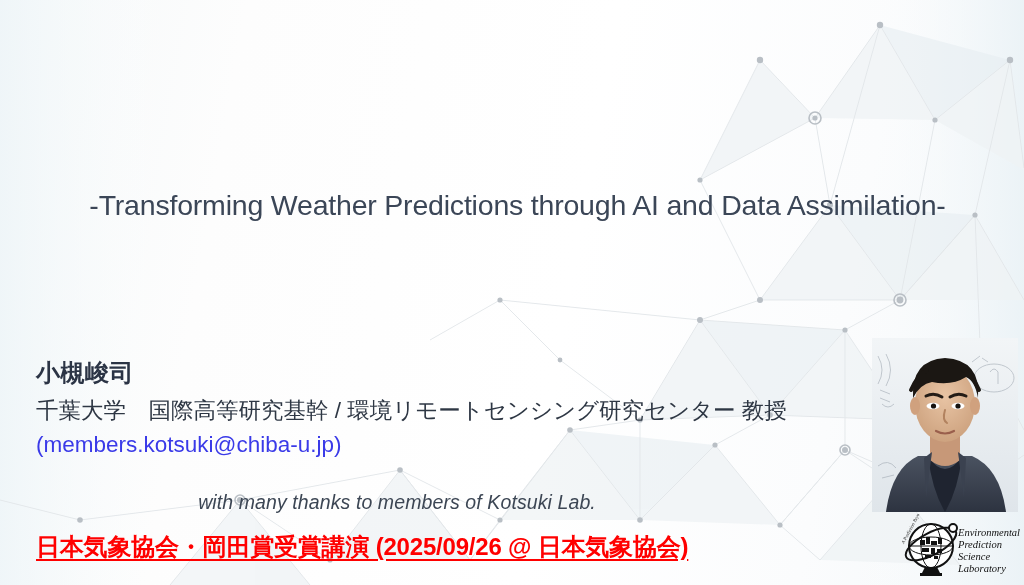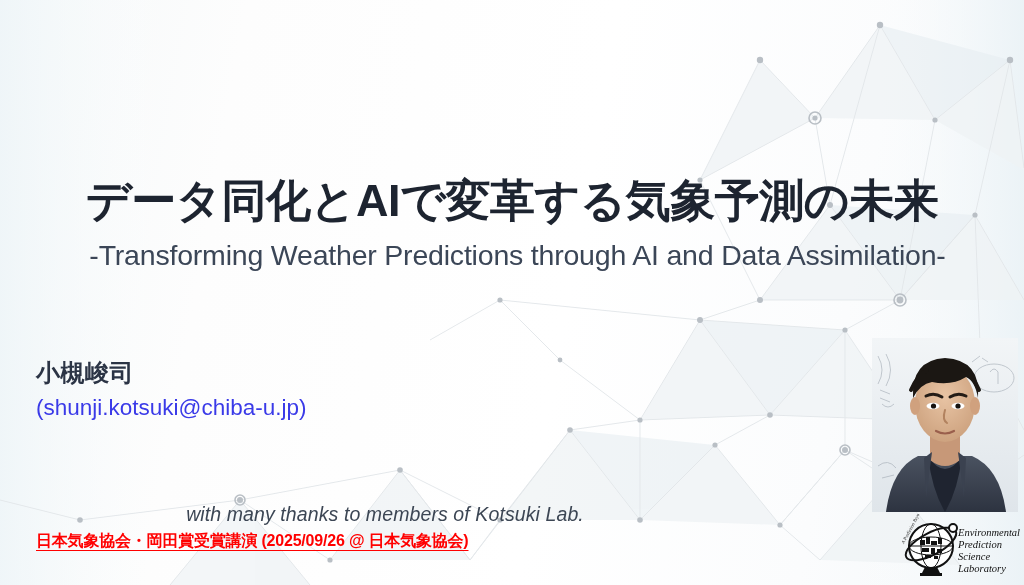--- a/index.html
+++ b/index.html
@@ -90,37 +90,36 @@
   #author-email {
     margin: 5px 0 0 0;
     font-size: 22.5px;
     color: #3a3ae8;
     line-height: 1.3;
   }
 
   
   #acknowledgement {
     position: absolute;
-    left: 0;
+    left: 12px;
     top: 491px;
     width: 770px;
     text-align: center;
     font-size: 19.5px;
     font-style: italic;
     color: #3c4654;
     letter-spacing: 0.1px;
-    margin-top: 12px;
   }
 
   
   #event-line {
     position: absolute;
     left: 36px;
     top: 531px;
-    font-size: 16px;
+    font-size: 24px;
     font-weight: bold;
     color: #ff0000;
     text-decoration: underline;
     text-underline-offset: 4px;
     white-space: nowrap;
     letter-spacing: -0.2px;
   }
 
   
   #portrait {
@@ -268,27 +267,27 @@
     <g fill="none" stroke="#b9bfc5" stroke-width="1.6">
       <circle cx="815" cy="118" r="6"></circle>
       <circle cx="900" cy="300" r="6"></circle>
       <circle cx="905" cy="420" r="6"></circle>
       <circle cx="240" cy="500" r="5"></circle>
       <circle cx="845" cy="450" r="5"></circle>
     </g>
   </svg>
 
   <div id="title-block">
-    <h1 id="main-title">データ同化とAIで変革する気象予測の未来</h1>
     <div id="subtitle">-Transforming Weather Predictions through AI and Data Assimilation-</div>
   </div>
 
   <div id="author-block">
     <div id="author-name">小槻峻司</div>
-    <div id="author-email">(shunji.kotsuki@chiba-u.jp)</div>
+    <div id="author-affiliation">千葉大学　国際高等研究基幹 / 環境リモートセンシング研究センター 教授</div>
+    <div id="author-email">(members.kotsuki@chiba-u.jp)</div>
   </div>
 
   <div id="acknowledgement">with many thanks to members of Kotsuki Lab.</div>
 
   <div id="event-line">日本気象協会・岡田賞受賞講演 (2025/09/26 @ 日本気象協会)</div>
 
   <div id="portrait">
     <svg width="146" height="174" viewBox="0 0 146 174" aria-hidden="true">
       <defs>
         <linearGradient id="wbg" x1="0" y1="0" x2="0" y2="1">

